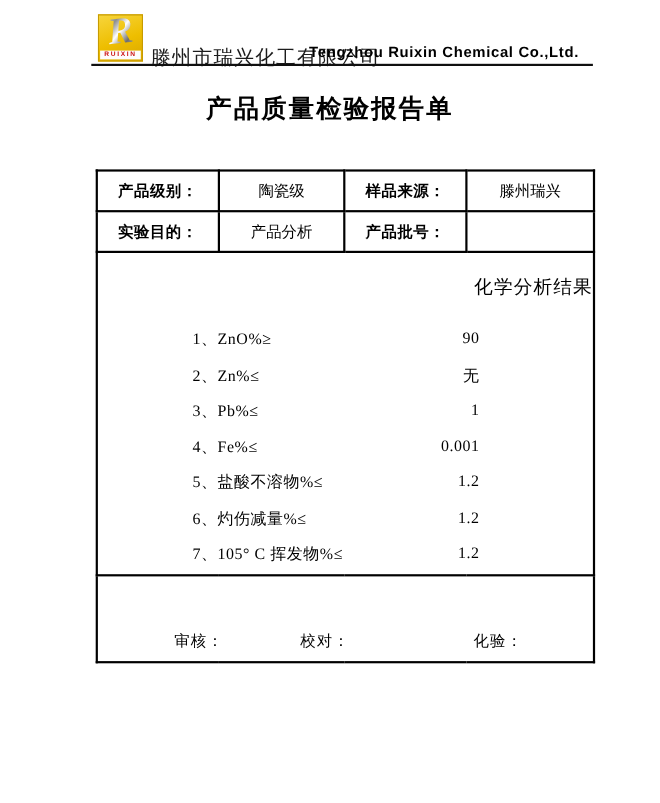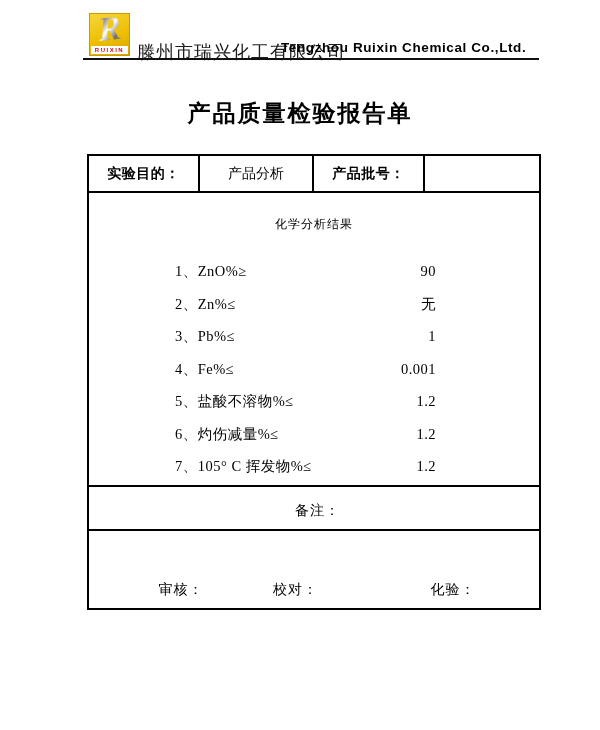--- a/index.html
+++ b/index.html
@@ -38,43 +38,43 @@
   .company-en{
     position:absolute;left:281px;top:40px;
     font-family:"Liberation Sans",sans-serif;font-weight:bold;font-size:13.5px;
     letter-spacing:0.6px;color:#000;white-space:nowrap;
   }
   .header-rule{
     position:absolute;left:83px;top:58px;width:456px;height:2px;background:#101010;
   }
   
   .title{
-    position:absolute;left:0;top:98px;width:600px;margin:0;text-align:center;
+    position:absolute;left:0;top:83px;width:600px;margin:0;text-align:center;
     font-family:"Liberation Sans",sans-serif;font-weight:bold;font-size:23px;
     letter-spacing:2px;color:#000;
   }
   
   table.report{
     position:absolute;left:87px;top:154px;width:452px;
     border-collapse:collapse;table-layout:fixed;
   }
   table.report td{
     border:2px solid #000;padding:0;font-size:14px;vertical-align:middle;
     text-align:center;overflow:hidden;
   }
   tr.info-row{height:37px;}
   td.f-label{
     font-family:"Liberation Sans",sans-serif;font-weight:bold;letter-spacing:0.5px;
   }
   td.f-value{font-family:"Liberation Serif",serif;}
   
   td.analysis-cell{height:292px;vertical-align:top;text-align:left;}
   .analysis-title{
-    margin-top:20px;height:18px;line-height:18px;text-align:center;
-    font-family:"Liberation Serif",serif;font-size:12px;letter-spacing:1px;
+    margin-top:20px;height:18px;line-height:18px;text-align:right;
+    font-family:"Liberation Serif",serif;font-size:17px;letter-spacing:1px;
   }
   .analysis-items{margin-top:22px;}
   .analysis-item{
     height:32.5px;display:flex;align-items:center;justify-content:space-between;
     padding-left:86px;padding-right:103px;
     font-family:"Liberation Serif",serif;font-size:14.5px;letter-spacing:0.5px;
   }
   .analysis-item .val{text-align:center;}
   
   td.notes-cell{height:42px;vertical-align:top;text-align:left;}
@@ -105,20 +105,26 @@
 
 <table class="report">
   <colgroup>
     <col style="width:111px">
       <col style="width:114px">
       <col style="width:111px">
       <col style="width:116px">
   </colgroup>
   <tbody>
     <tr class="info-row">
+      <td class="f-label">产品级别：</td>
+      <td class="f-value">陶瓷级</td>
+      <td class="f-label">样品来源：</td>
+      <td class="f-value">滕州瑞兴</td>
+    </tr>
+    <tr class="info-row">
       <td class="f-label">实验目的：</td>
       <td class="f-value">产品分析</td>
       <td class="f-label">产品批号：</td>
       <td class="f-value"></td>
     </tr>
     <tr>
       <td class="analysis-cell" colspan="4">
         <div class="analysis-title">化学分析结果</div>
         <div class="analysis-items">
           <div class="analysis-item">
@@ -146,25 +152,20 @@
             <span class="val">1.2</span>
           </div>
           <div class="analysis-item">
             <span class="name">7、105° C 挥发物%≤</span>
             <span class="val">1.2</span>
           </div>
         </div>
       </td>
     </tr>
     <tr>
-      <td class="notes-cell" colspan="4">
-        <span class="notes-label">备注：</span>
-      </td>
-    </tr>
-    <tr>
       <td class="sign-cell" colspan="4">
         <div class="sign-wrap">
           <span class="sig1">审核：</span>
           <span class="sig2">校对：</span>
           <span class="sig3">化验：</span>
         </div>
       </td>
     </tr>
   </tbody>
 </table>

